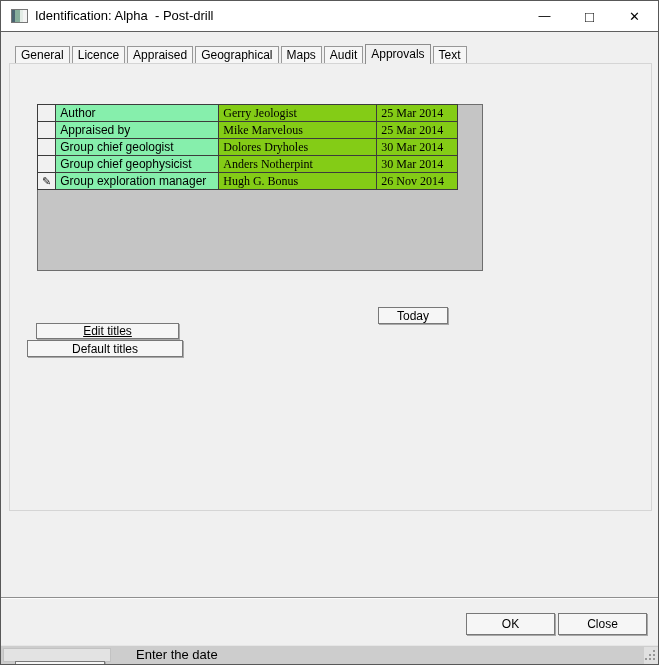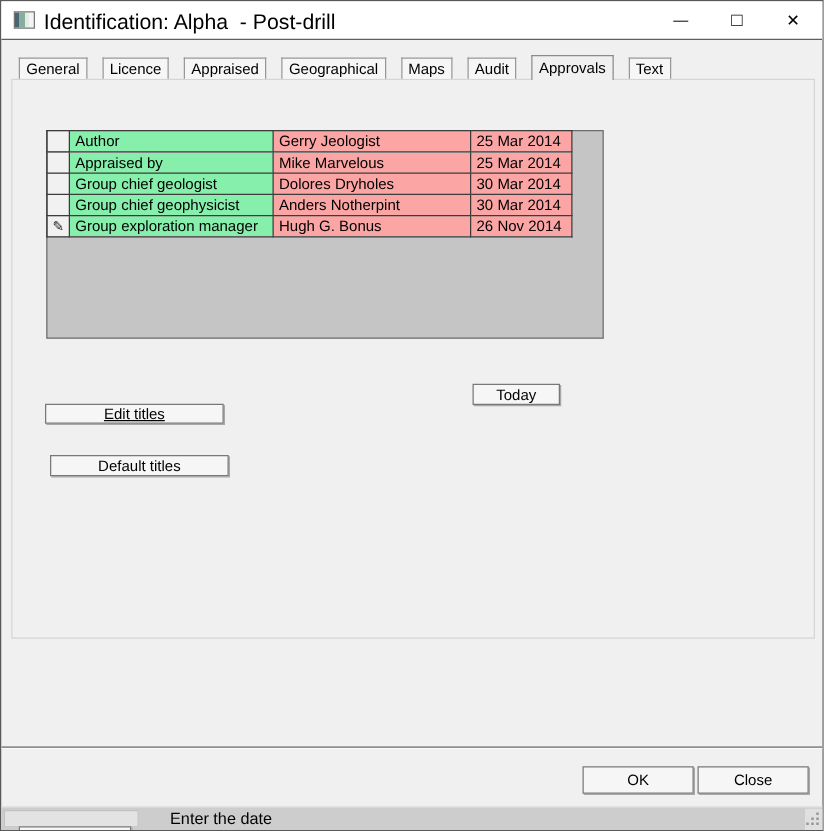--- a/index.html
+++ b/index.html
@@ -16,40 +16,40 @@
   .titlebar {
     position:absolute; left:0; top:0; right:0; height:31px;
     background:#ffffff; border-bottom:1px solid #5f5f5f;
   }
   .app-icon {
     position:absolute; left:10px; top:8px; width:17px; height:14px;
     border:1px solid #777;
     background:linear-gradient(90deg,#4a6572 0 3px,#86ae9c 3px 8px,#e3ece6 8px 11px,#f4f4f4 11px);
   }
   .title-text {
-    position:absolute; left:34px; top:7px; font-size:17px; white-space:pre;
+    position:absolute; left:34px; top:7px; font-size:13px; white-space:pre;
   }
   .win-btn {
     position:absolute; top:0; width:45px; height:30px;
     display:flex; align-items:center; justify-content:center;
     color:#000; cursor:default;
   }
   #btn-min  { left:521px; font-size:12px; }
   #btn-max  { left:566px; font-size:15px; }
   #btn-x    { left:611px; font-size:13px; }
 
   
   .tabs {
     position:absolute; left:14px; top:42px; height:20px;
     display:flex; align-items:flex-end; z-index:3;
   }
   .tab {
     height:17px; line-height:16px; padding:0 5px;
     background:#f6f6f6; border:1px solid #989898; border-bottom:none;
-    margin-right:12px; white-space:nowrap; cursor:default;
+    margin-right:2px; white-space:nowrap; cursor:default;
   }
   .tab.selected {
     height:20px; line-height:19px; padding:0 5px;
     background:#f0f0f0; border-color:#8c8c8c;
     margin-bottom:-1px; position:relative; z-index:4;
   }
 
   
   .tab-pane {
     position:absolute; left:8px; top:62px; width:643px; height:448px;
@@ -66,33 +66,33 @@
     border-collapse:collapse; table-layout:fixed;
   }
   table.grid th, table.grid td {
     border:1px solid #3c3c3c; padding:0 4px;
     font-size:12px; font-weight:normal; text-align:left;
     white-space:nowrap; overflow:hidden; height:17px;
   }
   table.grid th { height:15px; background:#f1f1f1; }
   td.c-sel, th.c-sel { padding:0; background:#f1f1f1; text-align:center; }
   td.c-title { background:#86efac; }
-  td.c-name, td.c-date { background:#fca5a5; }
+  td.c-name, td.c-date { background:#84cc16;font-family:Liberation Serif, serif; }
   .pencil { font-size:11px; line-height:11px; color:#222; }
 
   
   .btn {
     position:absolute; background:#f6f6f6; border:1px solid #787878;
     box-shadow:1px 1px 0 #a8a8a8;
     display:flex; align-items:center; justify-content:center;
     font-size:12px; cursor:default; z-index:2;
   }
   #btn-today    { left:377px; top:306px; width:70px;  height:17px; }
   #btn-edit     { left:35px;  top:322px; width:143px; height:16px;text-decoration:underline; }
-  #btn-default  { left:39px;  top:339px; width:143px; height:17px;margin-top:24px; }
+  #btn-default  { left:26px;  top:339px; width:156px; height:17px; }
   #btn-help     { left:14px;  top:612px; width:90px;  height:22px;margin-top:48px; }
   #btn-ok       { left:465px; top:612px; width:89px;  height:22px; }
   #btn-close    { left:557px; top:612px; width:89px;  height:22px; }
 
   
   .h-sep {
     position:absolute; left:0; right:0; top:596px; height:2px;
     background:linear-gradient(to bottom,#8f8f8f 0 1px,#fdfdfd 1px);
   }
 

